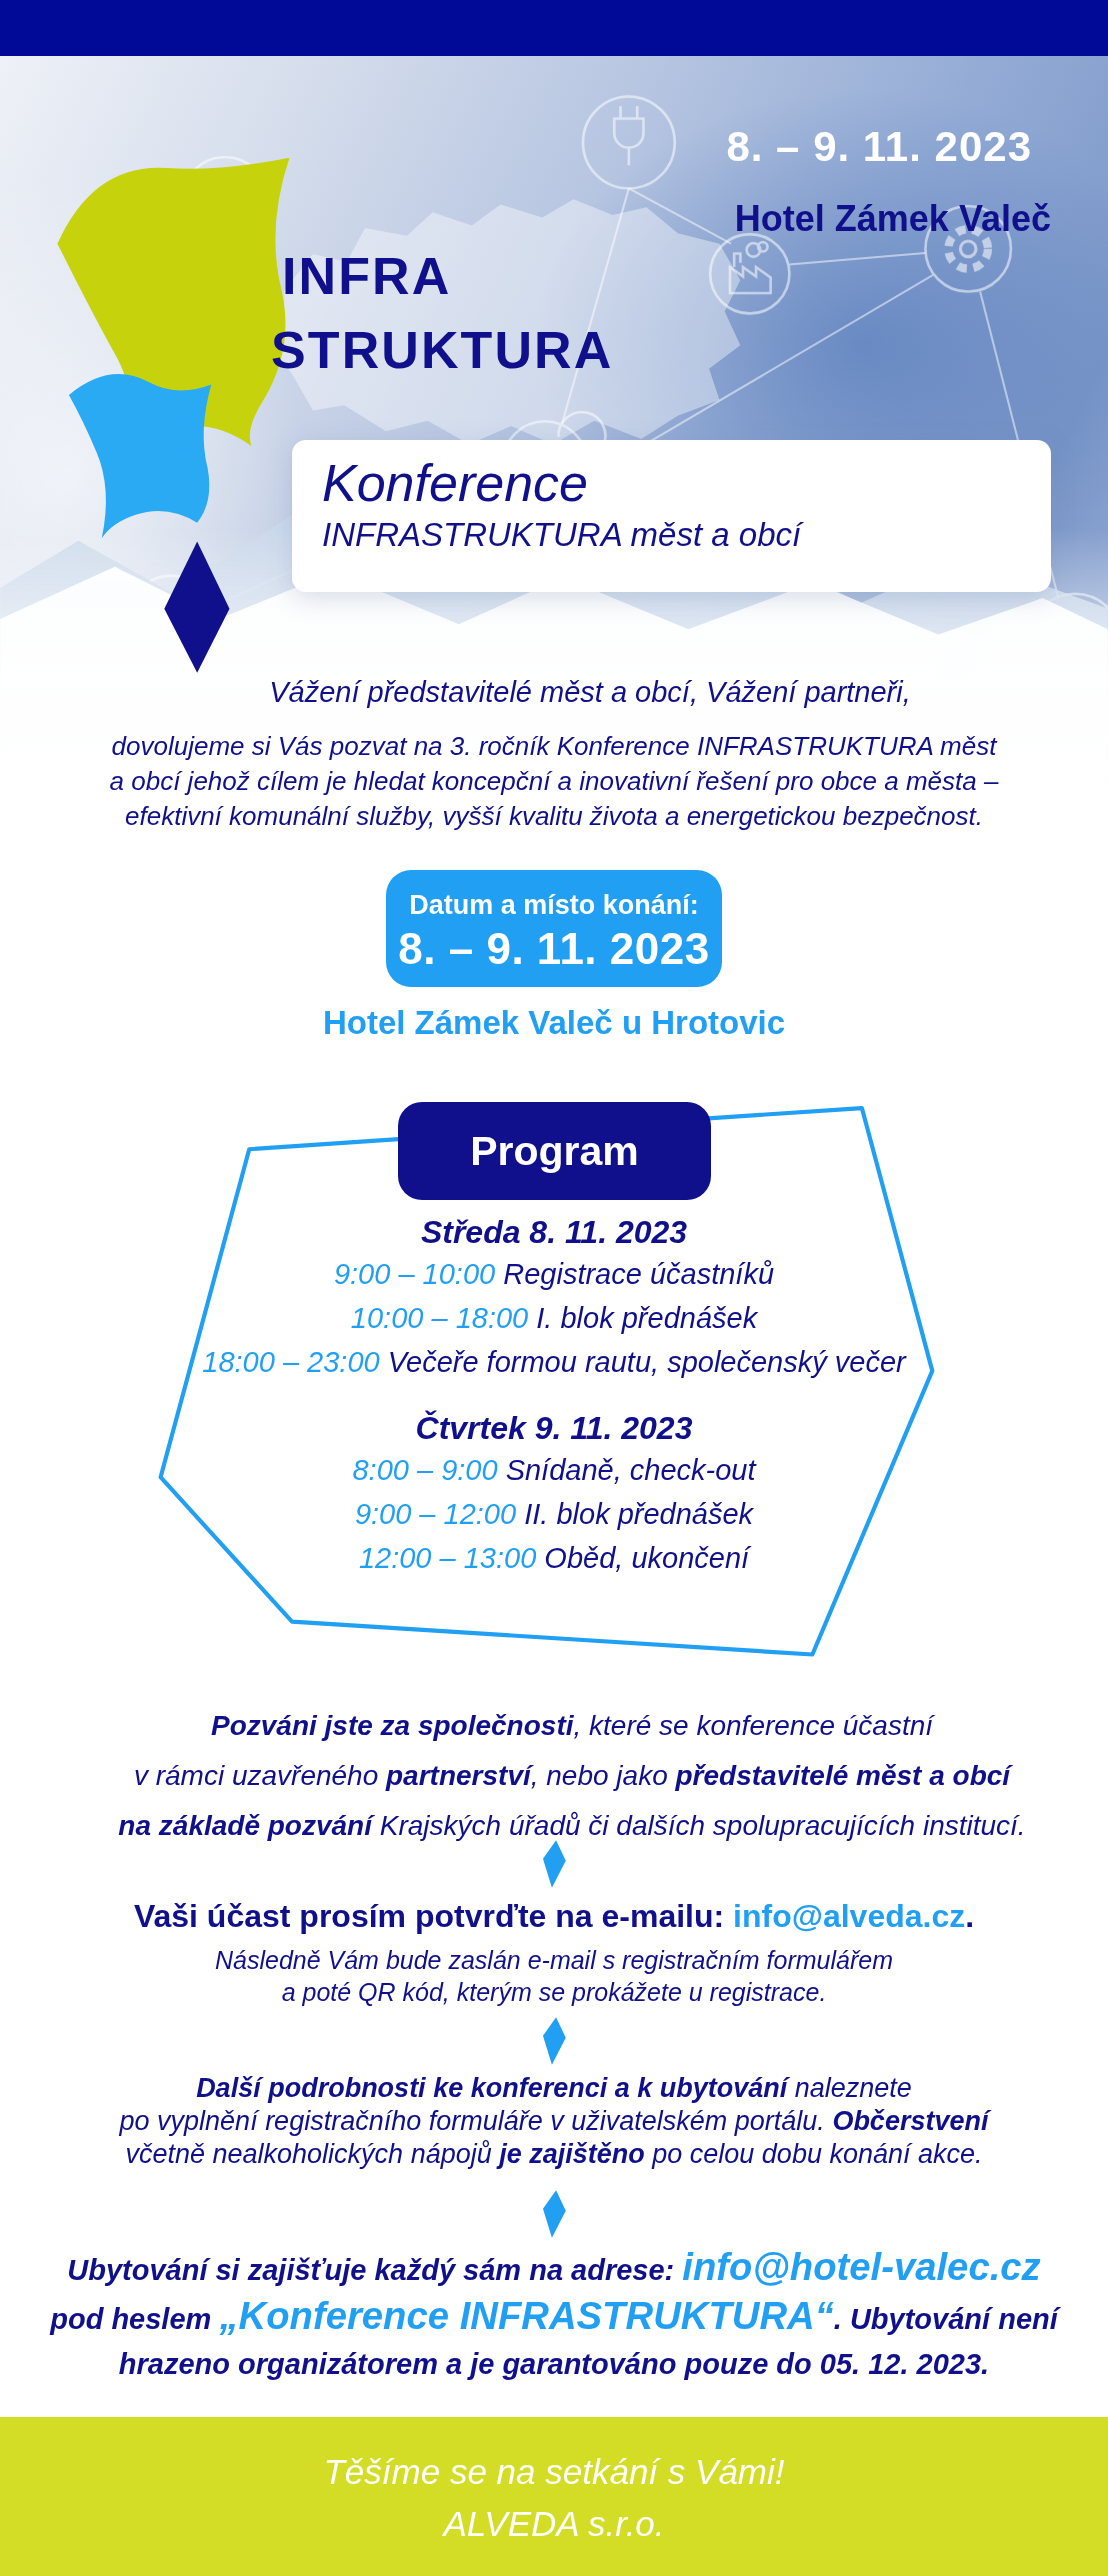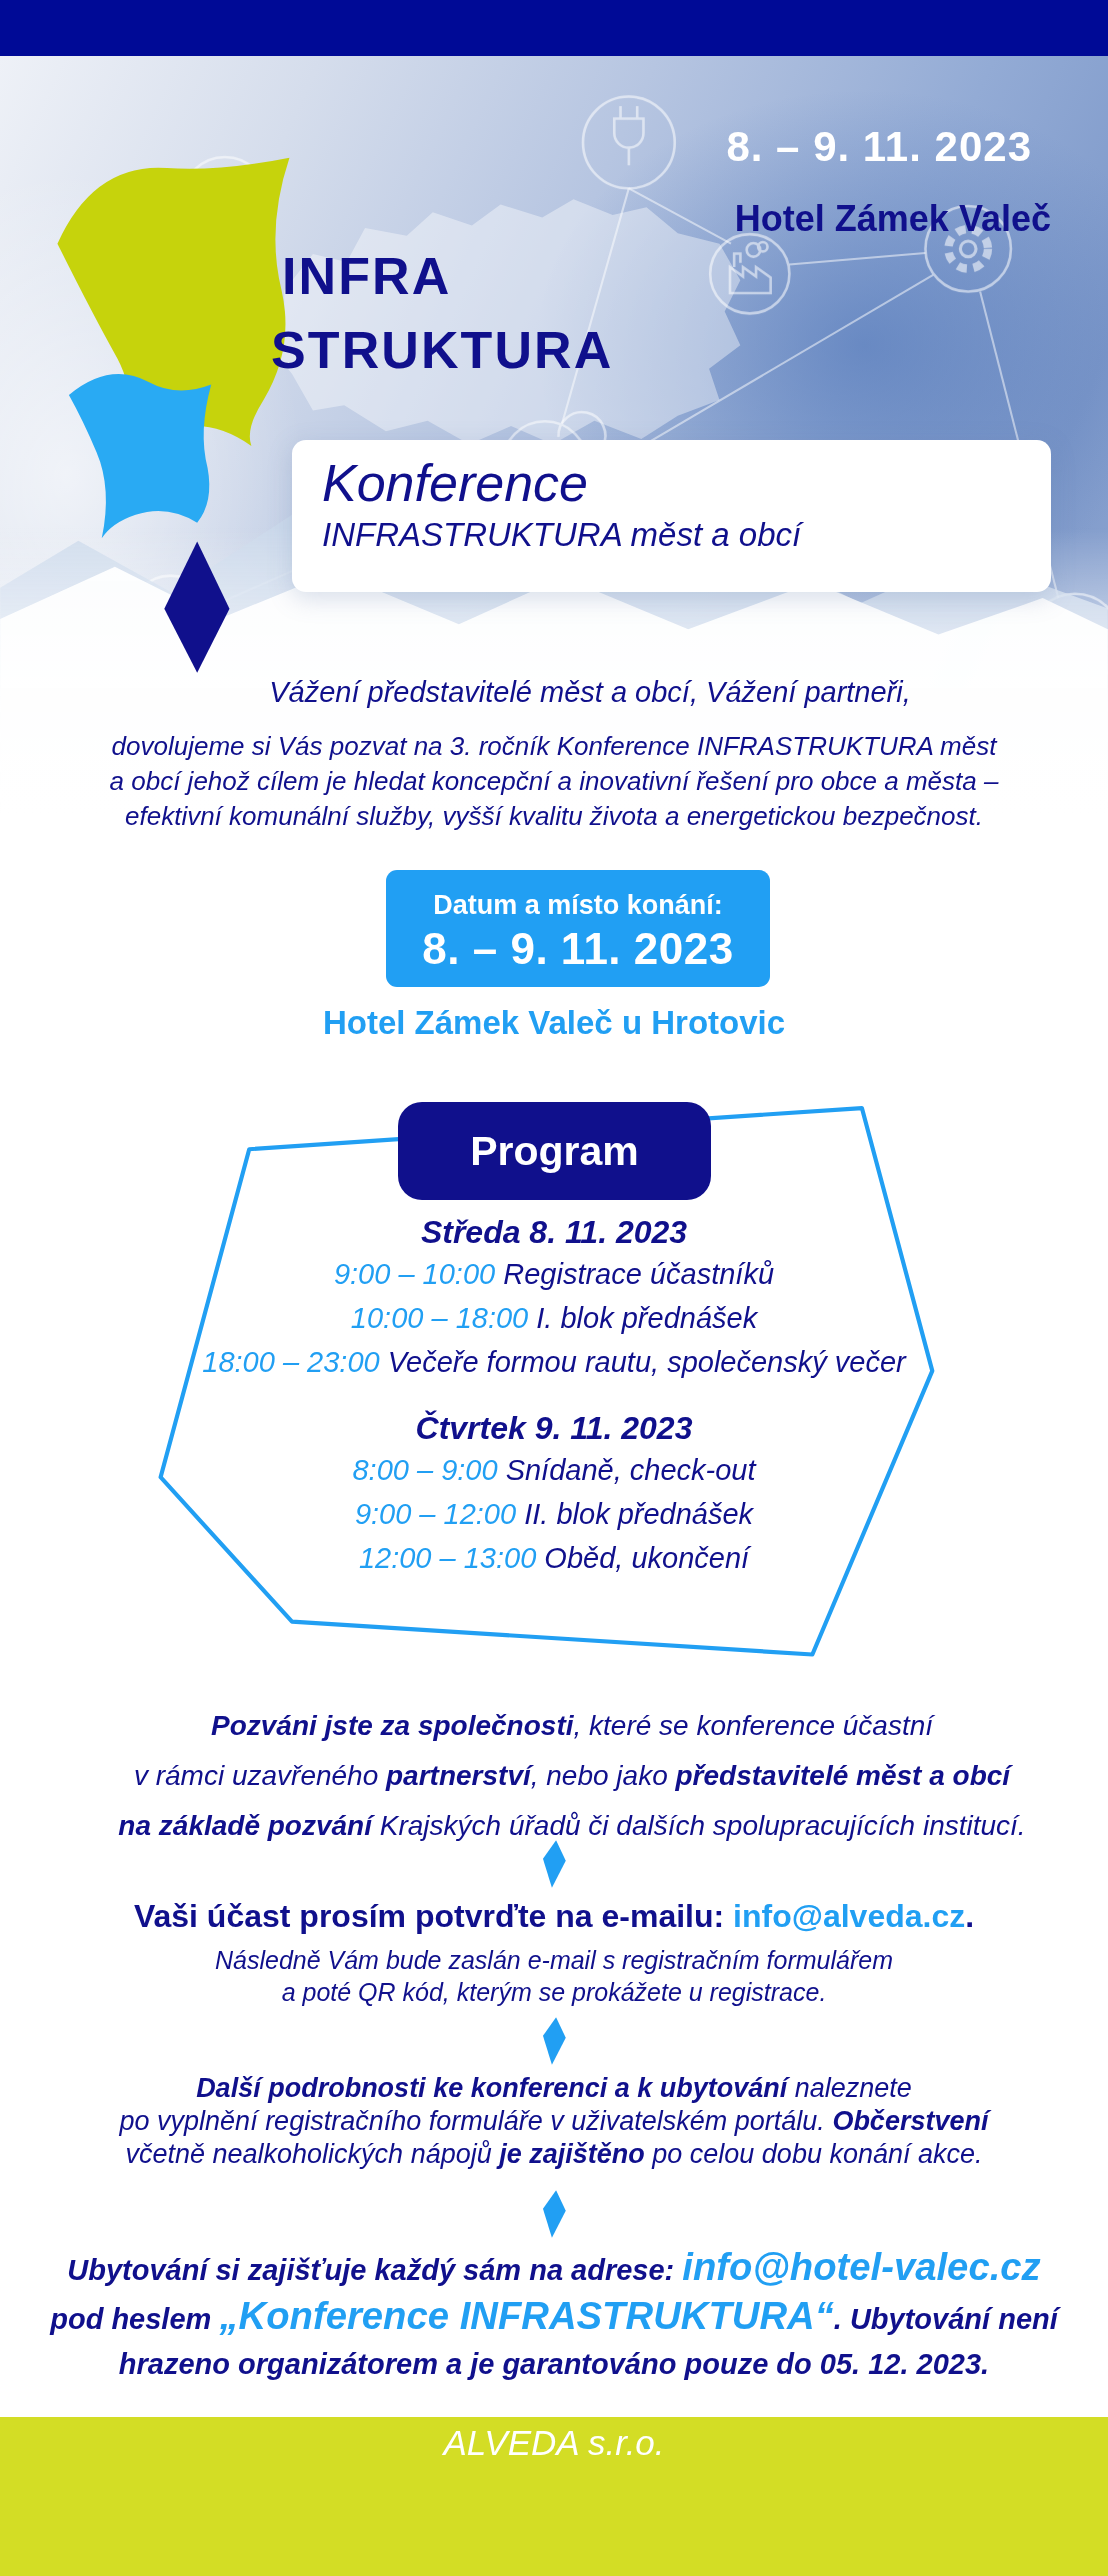--- a/index.html
+++ b/index.html
@@ -47,22 +47,22 @@
   }
   .konf-title{font-style:italic;font-size:52px;color:var(--navy);margin:14.6px 0 0 30px;line-height:57px;}
   .konf-sub{font-style:italic;font-size:33px;color:var(--navy);margin:3.1px 0 0 30px;line-height:39px;}
   
   .cblock{position:absolute;left:0;width:100%;text-align:center;white-space:nowrap;}
   .para .rl{white-space:nowrap;}
   .greeting{top:676px;font-size:29px;font-weight:normal;font-style:italic;margin-left:36px;}
   .intro{top:729px;font-size:26px;font-style:italic;line-height:35px;}
   
   .date-box{
-    position:absolute;left:386px;top:870px;width:384px;height:117px;
-    background:var(--blue);border-radius:11px;text-align:center;color:#fff;
+    position:absolute;left:386px;top:870px;width:336px;height:117px;
+    background:var(--blue);border-radius:25px;text-align:center;color:#fff;
   }
   .date-box-label{font-size:27px;font-weight:bold;margin-top:20px;line-height:30px;}
   .date-box-date{font-size:44px;font-weight:bold;margin-top:5.2px;line-height:47px;letter-spacing:0.5px;}
   .venue-line{top:1004px;font-size:33px;font-weight:bold;color:var(--blue);}
   
   .program{position:absolute;left:0;top:1095px;width:1108px;height:584px;}
   .hexagon{position:absolute;left:0;top:0;z-index:1;}
   .program-btn{
     position:absolute;left:398px;top:6.8px;width:313px;height:98px;z-index:2;
     background:var(--navy);border-radius:24px;color:#fff;font-size:41px;font-weight:bold;
@@ -241,17 +241,18 @@
     </svg>
 
     <div class="para accom">
         <div class="rl"><span class="sg-b">Ubytování si zajišťuje každý sám na adrese: </span><span class="sg-b sg-blue sg-lg">info@hotel-valec.cz</span></div>
         <div class="rl"><span class="sg-b">pod heslem </span><span class="sg-b sg-blue sg-lg">„Konference INFRASTRUKTURA“</span><span class="sg-b">. Ubytování není</span></div>
         <div class="rl"><span class="sg-b">hrazeno organizátorem a je garantováno pouze do 05. 12. 2023.</span></div>
       </div>
   </main>
 
   <footer class="footer">
+    <div class="footer-line footer-line1">Těšíme se na setkání s Vámi!</div>
     <div class="footer-line">ALVEDA s.r.o.</div>
   </footer>
 
 </div>
 
 
 </body></html>

